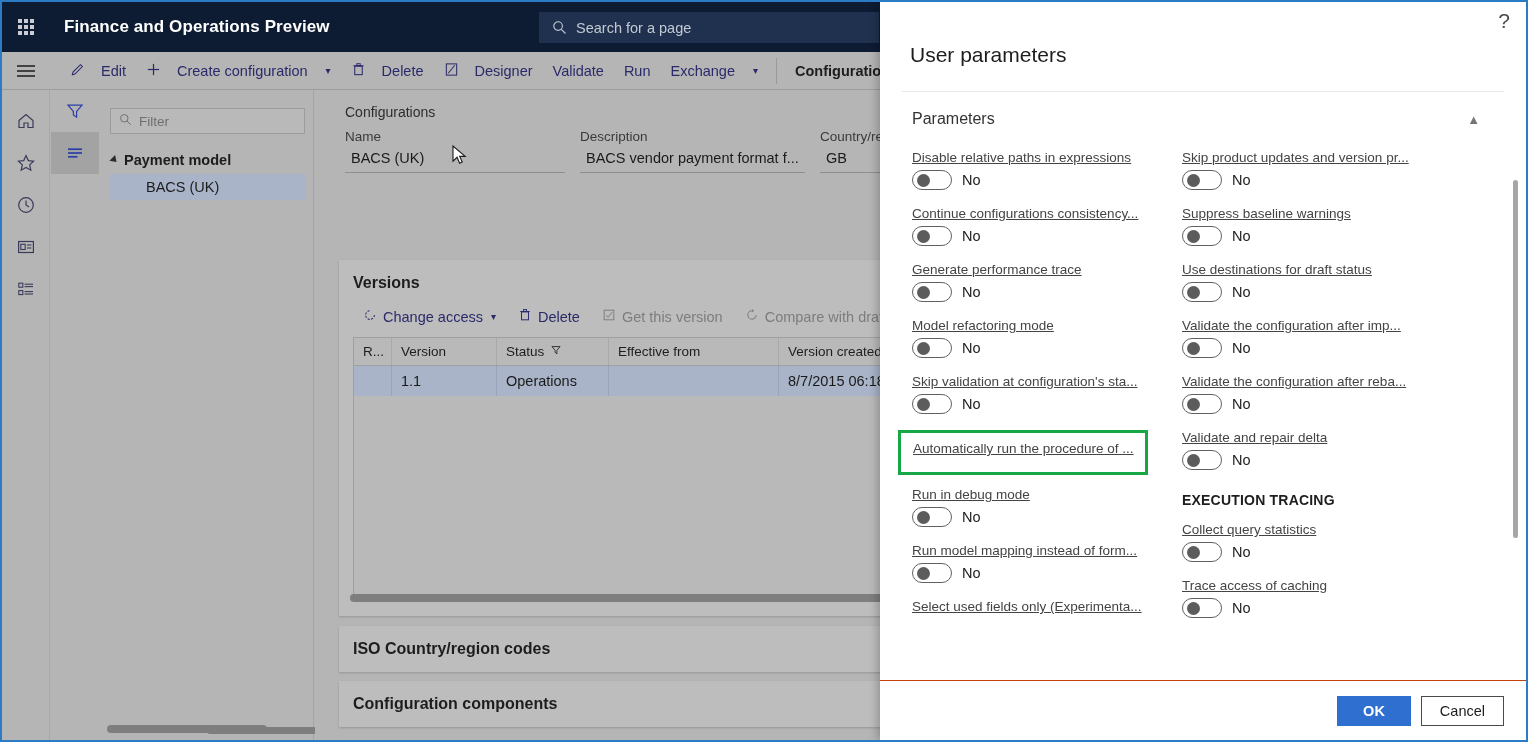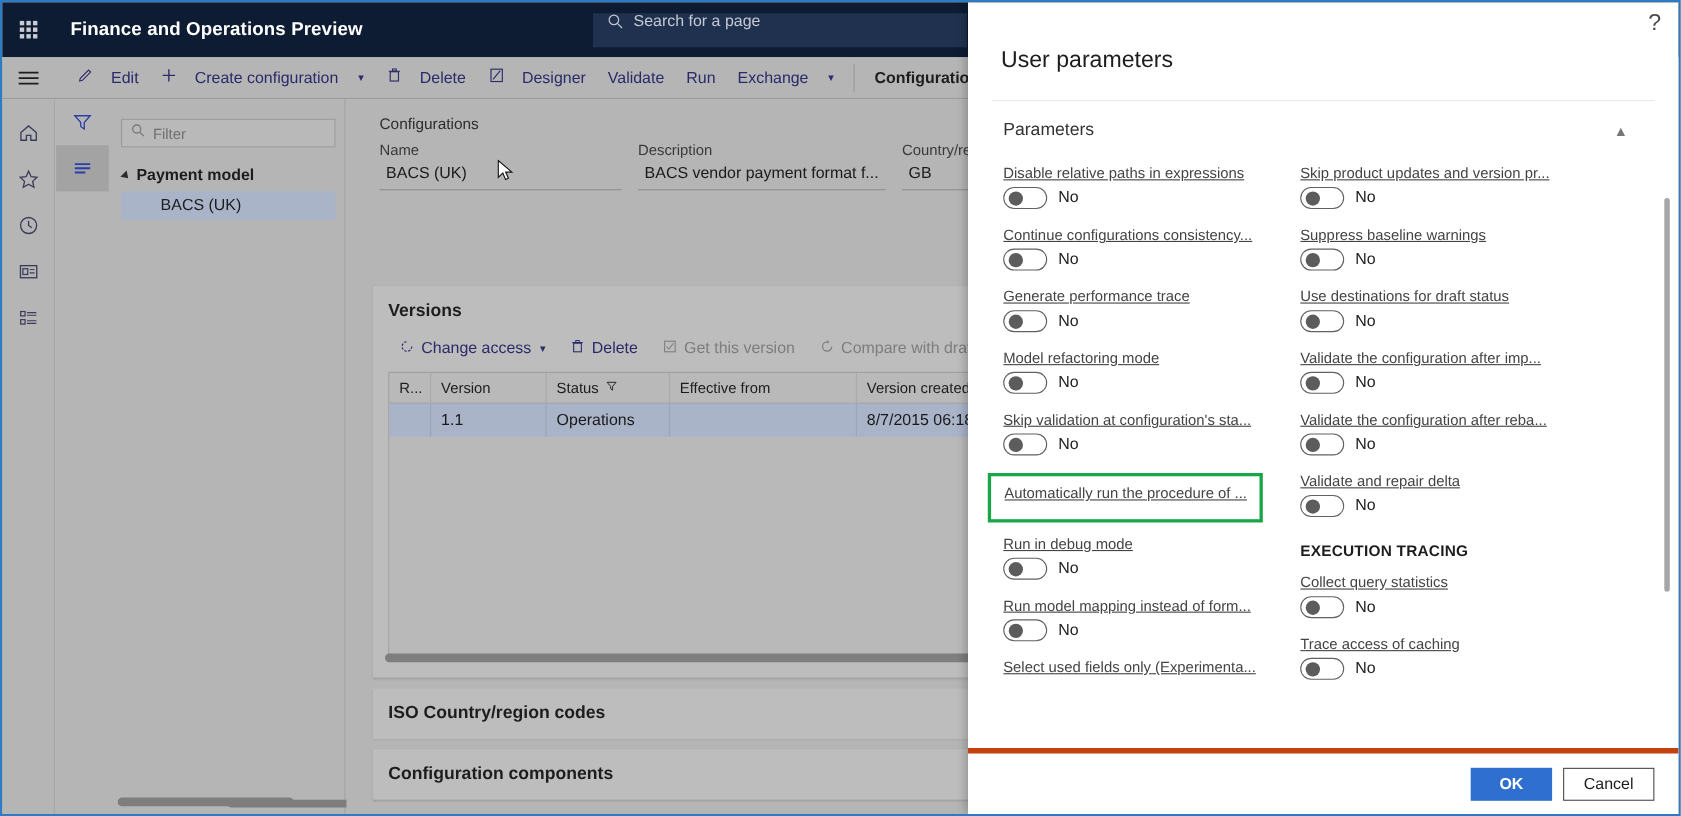--- a/index.html
+++ b/index.html
@@ -33,21 +33,21 @@
     grid-template-rows: repeat(3, 4px); gap: 2px;
   }
   .waffle-grid i { background: #c9ccd4; width: 4px; height: 4px; display: block; }
   .app-title {
     color: #ffffff; font-size: 17px; font-weight: bold;
     margin-left: 14px; letter-spacing: .1px;
   }
   .searchwrap {
     position: absolute; left: 537px; top: 10px; width: 340px; height: 31px;
     background: #20314f;
-    display: flex; align-items: flex-start; padding-left: 13px;
+    display: flex; align-items: center; padding-left: 13px;
     cursor: text;
   }
   .searchwrap .sicon { margin-right: 9px; display: flex; }
   .searchwrap .sph { color: #c3c8d2; font-size: 14.5px; }
 
   
   .cmdbar {
     position: absolute; left: 0; top: 50px; width: 1524px; height: 38px;
     background: #b5b5b5;
     border-bottom: 1px solid #9d9d9d;
@@ -257,21 +257,21 @@
   }
 
   .panel-vscroll {
     position: absolute; right: 8px; top: 88px; width: 5px; height: 358px;
     background: #a6a6a6; border-radius: 3px; cursor: pointer;
   }
 
   .panel-footer {
     height: 60px; display: flex; align-items: center;
     justify-content: flex-end; padding-right: 22px; gap: 10px;
-    border-top: 5px solid #c2410c;
+    border-top: 1px solid #c2410c;
   }
   .btn-primary {
     background: #2f6fd0; color: #ffffff; border: none;
     font-size: 14.5px; font-weight: bold; font-family: inherit;
     padding: 0 26px; height: 30px; cursor: pointer;
   }
   .btn-secondary {
     background: #ffffff; color: #1d1d1d; border: 1px solid #4a4a4a;
     font-size: 14.5px; font-family: inherit;
     padding: 0 18px; height: 30px; cursor: pointer;

